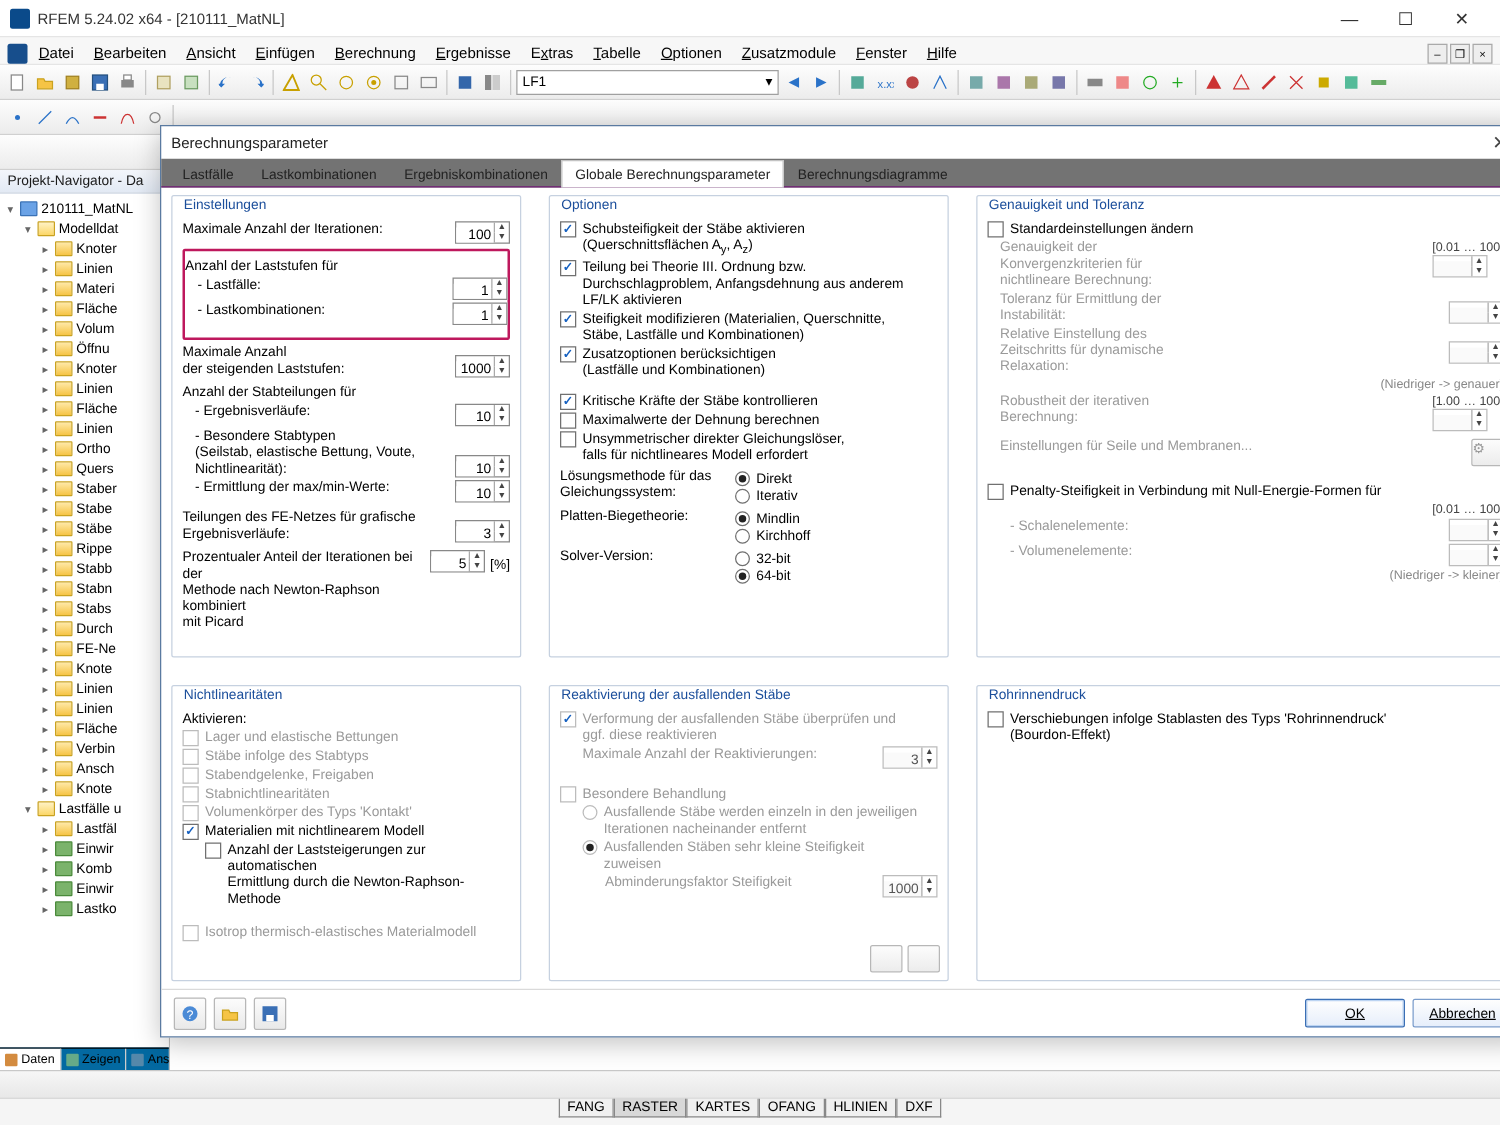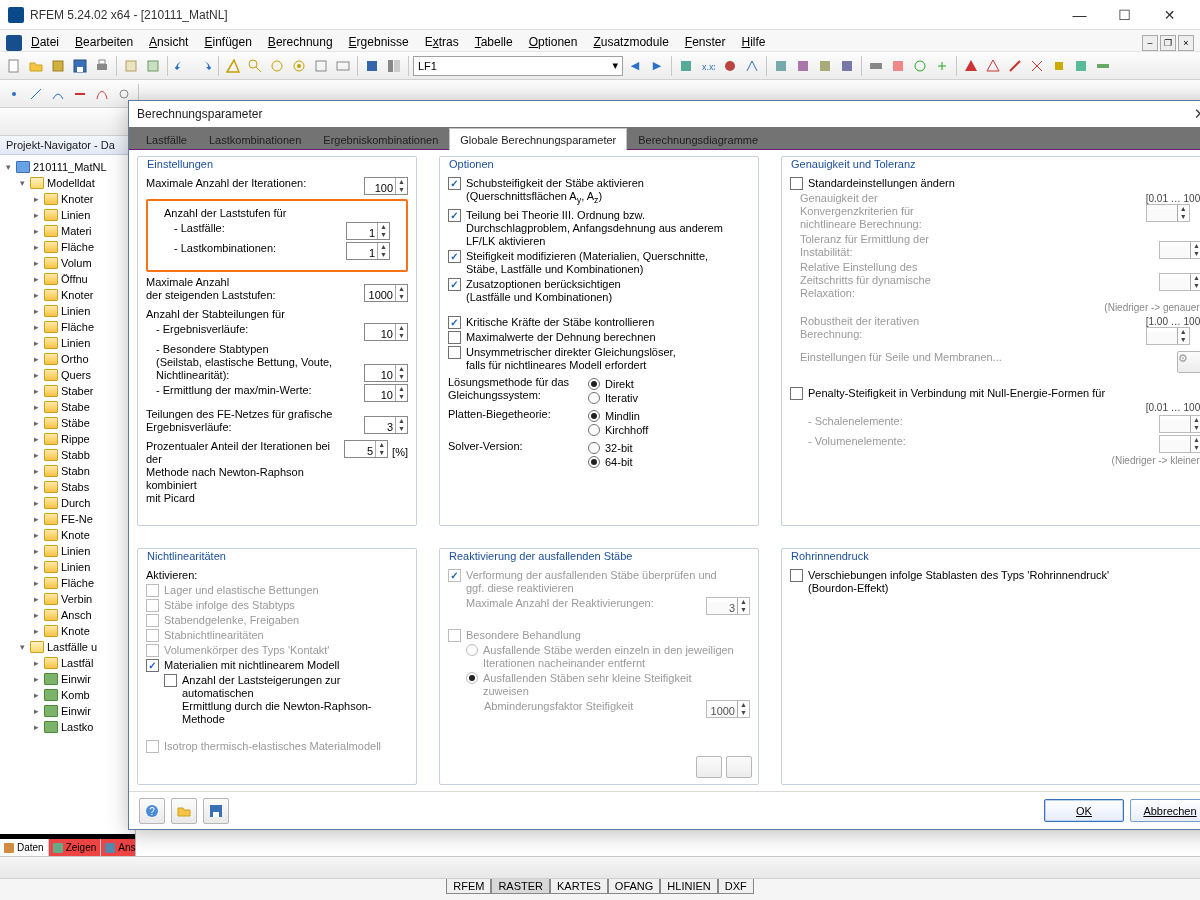--- a/index.html
+++ b/index.html
@@ -23,21 +23,21 @@
   .navigator { width:136px; background:#f7f7f7; border-right:1px solid #bcbcbc; display:flex; flex-direction:column; }
   .nav-title { background:linear-gradient(#f3f6fb,#e2e9f4); border-bottom:1px solid #c5cfde; padding:3px 6px; font-size:11px; color:#1a1a1a; }
   .tree { flex:1; overflow:hidden; background:#fff; padding:4px 0; font-size:11px; }
   .tree .node { display:flex; align-items:center; height:16px; padding-left:6px; white-space:nowrap; }
   .tree .node .tw { width:10px; color:#666; font-size:9px; }
   .tree .fld { width:14px; height:12px; background:linear-gradient(#ffe9a8,#f6c445); border:1px solid #caa21f; border-radius:1px; margin-right:3px; }
   .tree .fld.open { background:linear-gradient(#fff2c4,#fcd768); }
   .tree .fic { width:14px; height:12px; background:#6aa2e6; border:1px solid #3a72b6; border-radius:1px; margin-right:3px; }
   .tree .depth1 { padding-left:20px; }
   .tree .depth2 { padding-left:34px; }
-  .nav-tabs { display:flex; border-top:5px solid #000000; background:#ef4444; }
+  .nav-tabs { display:flex; border-top:1px solid #000000; background:#0369a1; }
   .nav-tabs div { flex:1; padding:3px 4px; font-size:10px; border-right:1px solid #ccc; display:flex; align-items:center; gap:3px; }
   .nav-tabs .act { background:#fff; }
   .nav-tabs .ic2 { width:10px;height:10px;background:#d38b3f;border-radius:1px;}
   .statusbar { height:22px; background:linear-gradient(#f6f6f6,#e8e8e8); border-top:1px solid #c8c8c8; }
   .status2 { height:22px; background:#f5f5f5; border-top:1px solid #d0d0d0; display:flex; justify-content:center; align-items:flex-start; }
   .status2 .cell { border:1px solid #888; border-top:none; padding:1px 6px; font-size:11px; background:#f0f0f0; }
   .status2 .cell.act { background:#d8d8d8; }
   
   .dialog { position:absolute; left:128px; top:100px; width:1093px; height:730px; background:#fff; border:1px solid #5a7aa0; box-shadow:0 4px 20px rgba(0,0,0,.25); z-index:10; display:flex; flex-direction:column; }
   .dlg-title { height:26px; display:flex; align-items:center; padding:0 8px; font-size:12px; color:#222; }
@@ -55,21 +55,21 @@
   .spin { width:44px; height:18px; border:1px solid #888; background:#fff; display:flex; align-items:flex-end; }
   .spin input { width:30px; border:none; text-align:right; font-size:11px; padding:0 2px; outline:none; }
   .spin .ar { width:12px; display:flex; flex-direction:column; }
   .spin .ar div { height:8px; font-size:7px; line-height:7px; text-align:center; color:#444; border-left:1px solid #aaa;}
   .cb { width:13px; height:13px; border:1px solid #707070; margin-right:5px; display:inline-flex; align-items:center; justify-content:center; font-size:10px; flex-shrink:0; background:#fff;}
   .cb.chk::after { content:"✓"; color:#1560c0; font-weight:bold; line-height:10px;}
   .radio { width:12px;height:12px;border:1px solid #707070;border-radius:50%;margin-right:5px;display:inline-flex;align-items:center;justify-content:center;flex-shrink:0;}
   .radio.sel::after{content:"";width:6px;height:6px;background:#222;border-radius:50%;}
   .disabled { color:#9a9a9a; }
   .disabled .cb, .disabled .radio, .disabled .spin { border-color:#bcbcbc; }
-  .highlight-box { border:2px solid #f97316; border-radius:2px; padding:4px 16px 8px; margin:4px 0; }
+  .highlight-box { border:2px solid #be185d; border-radius:2px; padding:4px 0 8px; margin:4px 0; }
   .dlg-footer { height:38px; border-top:1px solid #dadada; display:flex; align-items:center; padding:0 10px; gap:6px; }
   .ftr-btn { width:26px;height:26px;border:1px solid #b7b7b7;background:linear-gradient(#fcfcfc,#e9e9e9);border-radius:2px;display:flex;align-items:center;justify-content:center;}
   .push { margin-left:auto; }
   .btn { min-width:80px; height:23px; border:1px solid #7a9ccb; background:linear-gradient(#fefefe,#e6eefb); border-radius:2px; font-size:11px; display:flex; align-items:center; justify-content:center;text-decoration:underline; }
   .btn.primary { border-color:#3b6fb5; box-shadow:inset 0 0 0 1px #bcd4f2; font-weight:400; }
   .hint { color:#888; font-size:10px;}
   .range { color:#444; font-size:10px;}
   .tiny-btn{width:26px;height:22px;border:1px solid #b7b7b7;background:linear-gradient(#fcfcfc,#ececec);border-radius:2px;}
   sub{font-size:9px;}
 </style>
@@ -550,21 +550,21 @@
           <span class="ic2" style="background:#58a"></span>
           <span>Ansichten</span>
         </div>
     </div>
   </div>
   <div style="flex:1; background:#fff;"></div>
 </div>
 
 <div class="statusbar"></div>
 <div class="status2">
-  <div class="cell">RFEM</div>
+  <div class="cell">FANG</div>
   <div class="cell act">RASTER</div>
   <div class="cell">KARTES</div>
   <div class="cell">OFANG</div>
   <div class="cell">HLINIEN</div>
   <div class="cell">DXF</div>
 </div>
 
 <div class="dialog">
   <div class="dlg-title">
     <span>Berechnungsparameter</span>

